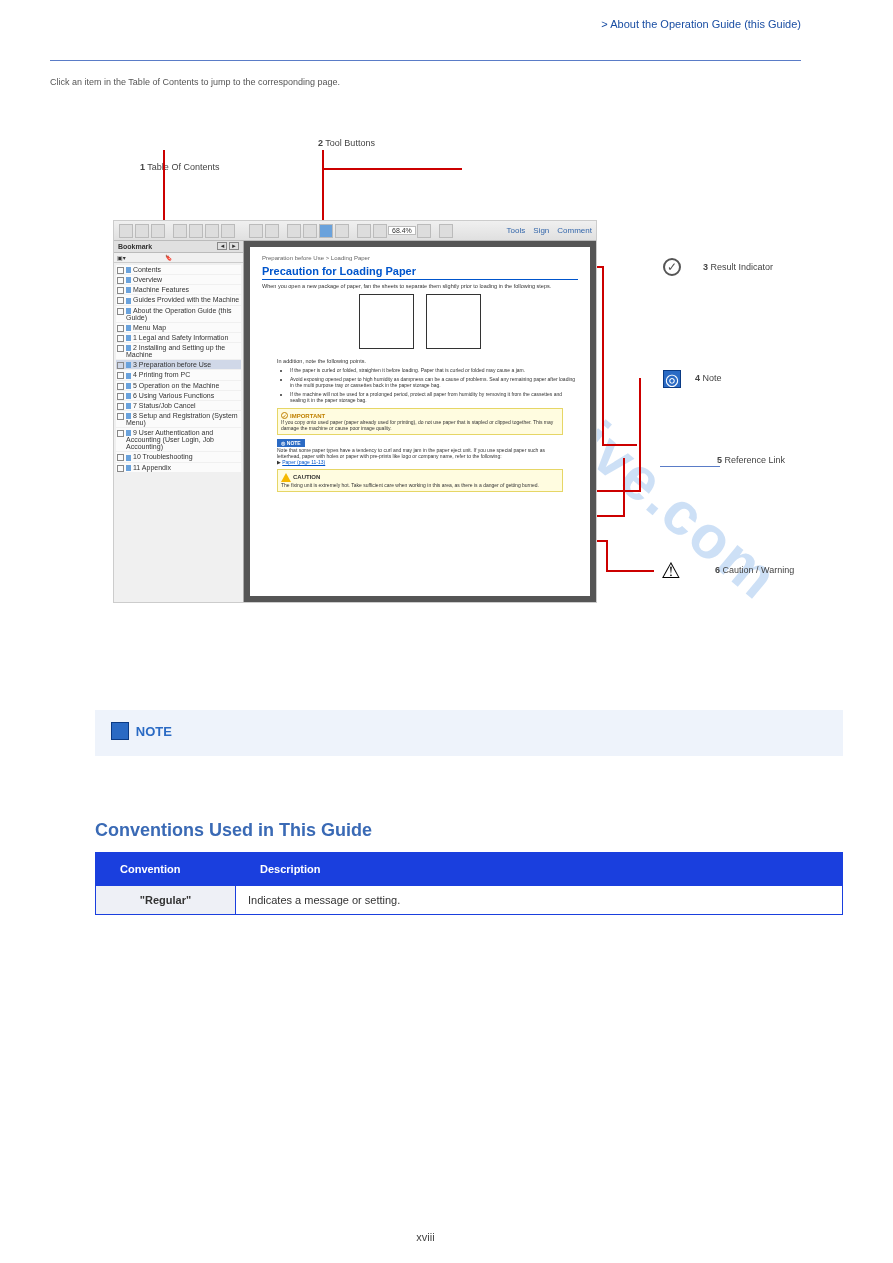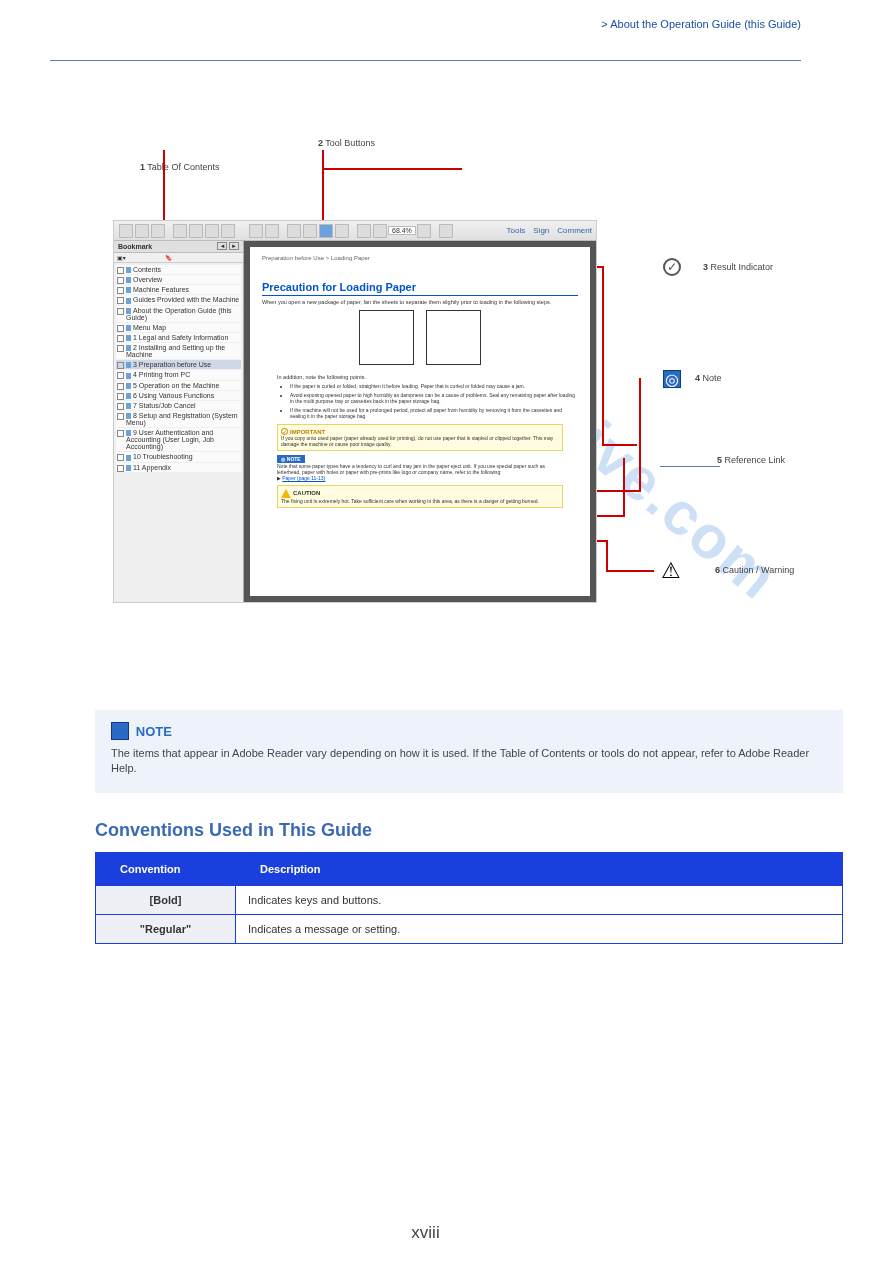--- a/index.html
+++ b/index.html
@@ -45,21 +45,21 @@
   .side-toolbar { display: flex; gap: 40px; padding: 1px 3px; border-bottom: 1px solid #ccc; font-size: 6px; }
   .tree { padding: 2px; }
   .tree-item { padding: 1px 0 1px 10px; position: relative; background: #fbfbfb; margin-bottom: 1px; }
   .tree-item.sel { background: #d0d8e8; }
   .tree-item::before { content: ''; position: absolute; left: 1px; top: 2px; width: 5px; height: 5px; border: 1px solid #888; font-size: 5px; line-height: 5px; text-align: center; }
   .bm-ico { display: inline-block; width: 5px; height: 6px; background: #6aa2dc; margin-right: 2px; vertical-align: middle; }
 
   .doc-area { flex: 1; background: #555; padding: 6px; overflow: hidden; }
   .doc-page { background: #fff; height: 100%; padding: 8px 12px; position: relative; }
   .bc { font-size: 6px; color: #666; }
-  .doc-title { color: #0055cc; font-weight: bold; font-size: 11px; margin-top: 20px; border-bottom: 1px solid #0055cc; padding-bottom: 2px; }
+  .doc-title { color: #0055cc; font-weight: bold; font-size: 11px; margin-top: 4px; border-bottom: 1px solid #0055cc; padding-bottom: 2px; }
   .doc-txt { font-size: 5.5px; margin-top: 3px; color: #333; line-height: 1.3; }
   .illus { width: 150px; height: 60px; margin: 4px auto; display: flex; gap: 12px; justify-content: center; }
   .illus-box { width: 55px; height: 55px; border: 1px solid #333; background: #fff; }
   .bullet-txt { font-size: 5px; padding-left: 20px; color: #333; line-height: 1.3; margin-top: 2px; }
   .bullet-txt li { margin-bottom: 2px; list-style: disc; margin-left: 8px; }
 
   .important-box { background: #fffce0; border: 1px solid #e6d666; padding: 3px; margin: 4px 15px; font-size: 5px; }
   .import-head { color: #c08000; font-weight: bold; font-size: 6px; }
   .import-head .chk { display: inline-block; width: 7px; height: 7px; border-radius: 50%; border: 1px solid #c08000; color: #c08000; text-align: center; line-height: 7px; font-size: 5px; margin-right: 2px; }
 
@@ -85,28 +85,29 @@
   .big-note .note-h-lbl { font-size: 13px; font-weight: bold; color: #2a6ac4; margin-left: 4px; vertical-align: middle; }
   .big-note p { font-size: 11px; margin-top: 6px; color: #444; line-height: 1.4; }
 
   
   .conv-h2 { position: absolute; left: 95px; top: 820px; font-size: 18px; color: #3a6ab5; font-weight: bold; }
   .conv-table { position: absolute; left: 95px; top: 852px; width: 748px; border-collapse: collapse; font-size: 11px; }
   .conv-table th { background: #1a3fde; color: #fff; font-weight: bold; text-align: left; padding: 10px 24px; border: 1px solid #1a3fde; }
   .conv-table td { border: 1px solid #1a3fde; padding: 8px 12px; color: #333; }
   .conv-table td:first-child { background: #eef0f6; font-weight: bold; width: 140px; text-align: center; }
 
-  .footer-page { position: absolute; left: 0; right: 0; bottom: 20px; text-align: center; font-size: 17px; color: #444; }
+  .footer-page { position: absolute; left: 0; right: 0; bottom: 20px; text-align: center; font-size: 11px; color: #444; }
 </style>
 </head>
 <body>
 
 <div class="page">
   <div class="header-right">&gt; About the Operation Guide (this Guide)</div>
   <div class="hr-top"></div>
+  <div class="intro-text">Click an item in the Table of Contents to jump to the corresponding page.</div>
 
   <div class="wm">manualshive.com</div>
 
   <div class="callout" style="left:140px; top:138px;margin-top:24px;">
     <span class="num">1</span> <span>Table Of Contents</span>
   </div>
   <div class="callout" style="left:318px; top:138px;">
     <span class="num">2</span> <span>Tool Buttons</span>
   </div>
   <div class="callout" style="left:695px; top:262px;margin-left:8px;">
@@ -241,35 +242,30 @@
         </div>
       </div>
     </div>
   </div>
 
   <div class="big-note">
     <div class="note-h">
       <span class="note-h-ico"></span>
       <span class="note-h-lbl">NOTE</span>
     </div>
-    <p>The items that appear in Adobe Reader vary depending on how it is used. If the Table of Contents or tools do not appear, refer to Adobe Reader Help.</p>
   </div>
 
   <div class="conv-h2">Conventions Used in This Guide</div>
   <table class="conv-table">
     <tbody>
         <tr>
       <th>Convention</th>
       <th>Description</th>
     </tr>
     <tr>
-      <td>[Bold]</td>
-      <td>Indicates keys and buttons.</td>
-    </tr>
-    <tr>
       <td>"Regular"</td>
       <td>Indicates a message or setting.</td>
     </tr>
   </tbody>
     </table>
 
   <div class="footer-page">xviii</div>
 </div>
 
 </body></html>

